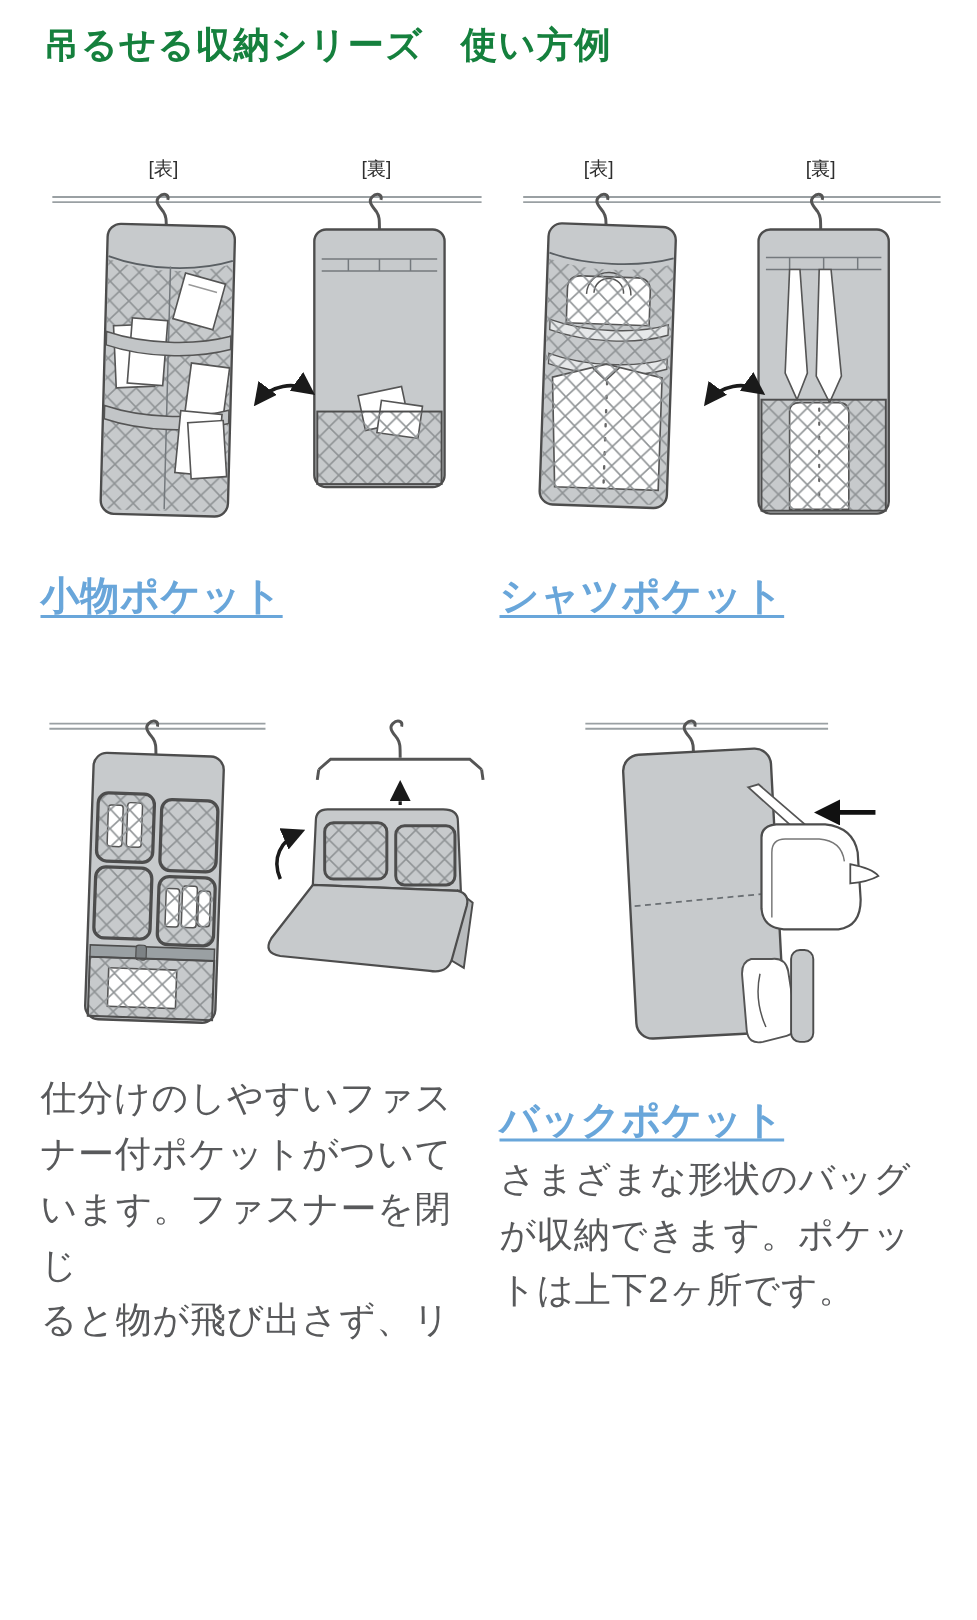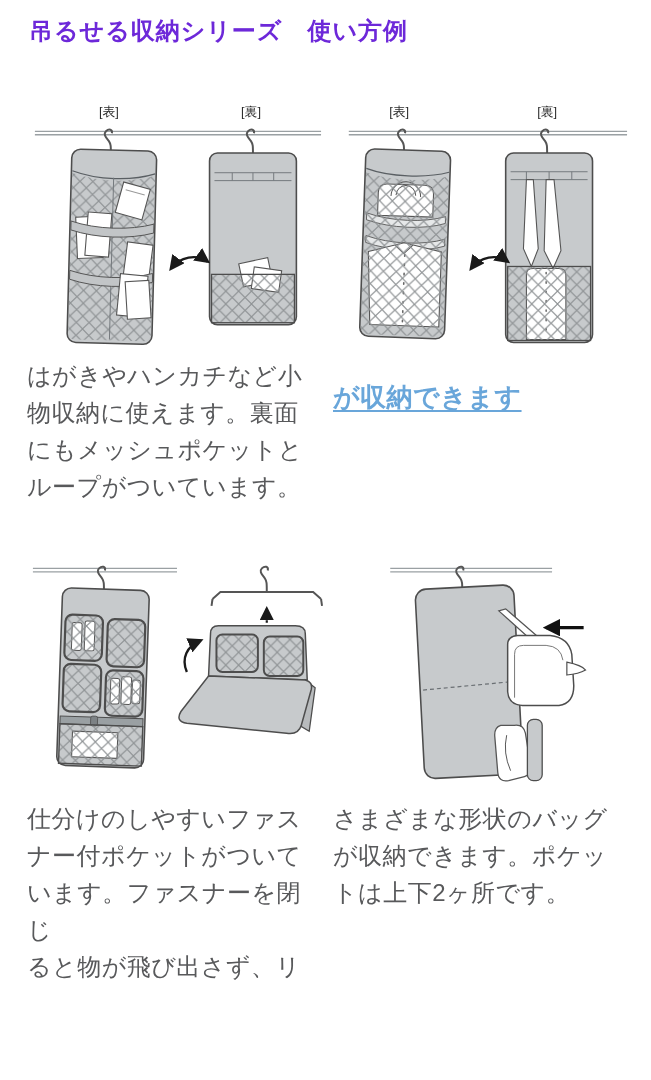--- a/index.html
+++ b/index.html
@@ -2,21 +2,21 @@
 <html lang="ja"><head>
 <meta charset="utf-8">
 <style>
   html,body{margin:0;padding:0;}
   body{
     width:651px;height:1080px;overflow:hidden;background:#ffffff;
     font-family:"Liberation Sans","DejaVu Sans",sans-serif;
   }
   .page{box-sizing:border-box;width:651px;padding:12px 20px 0 27px;}
   .page-title{
-    font-size:24px;font-weight:bold;color:#6d28d9;margin:2px 0 0 2px;
+    font-size:24px;font-weight:bold;color:#15803d;margin:2px 0 0 2px;
     letter-spacing:1px;line-height:34px;
   }
   .grid{
     display:grid;grid-template-columns:298px 298px;column-gap:8px;row-gap:43px;
     margin-top:49px;
   }
   section{min-width:0;}
   .illus{width:298px;}
   .illus svg{display:block;}
   .sec-heading{
@@ -91,24 +91,21 @@
                 <rect x="218" y="164" width="30" height="24" fill="#fff" stroke="#555" stroke-width="1.1"></rect>
               </g>
             <g transform="rotate(8 240 188)">
                 <rect x="228" y="172" width="28" height="22" fill="#fff" stroke="#555" stroke-width="1.1"></rect>
               </g>
             <rect x="187" y="178" width="84" height="49" fill="url(#meshA)" stroke="#4d4d4d" stroke-width="1.3"></rect>
           </g>
           <path d="M146 172 C155 160 172 157 183 165" fill="none" stroke="#1a1a1a" stroke-width="2.4" marker-start="url(#ahA)" marker-end="url(#ahA)"></path>
         </svg>
       </div>
-      <p class="sec-body">はがきやハンカチなど小
-物収納に使えます。裏面
-にもメッシュポケットと
-ループがついています。</p>
+      <a class="sec-heading">小物ポケット</a>
     </section>
 
     <section class="row1">
       <div class="illus">
         <svg width="298" height="260" viewBox="0 0 302 260" xmlns="http://www.w3.org/2000/svg">
           <defs>
             <pattern id="meshB" width="13" height="13" patternUnits="userSpaceOnUse">
               <path d="M6.5 0 L13 6.5 L6.5 13 L0 6.5 Z" fill="none" stroke="#8e9294" stroke-width="1.1"></path>
             </pattern>
             <marker id="ahB" viewBox="0 0 10 10" refX="8" refY="5" markerWidth="6.5" markerHeight="6.5" orient="auto-start-reverse">
@@ -151,21 +148,21 @@
               <path d="M196 82 L203 82 L208 152 L201 170 L193 152 Z"></path>
               <path d="M216 82 L224 82 L231 154 L223 172 L214 154 Z"></path>
             </g>
             <path d="M196 178 Q196 172 203 172 L229 172 Q236 172 236 179 L236 244 L196 244 Z" fill="#fff" stroke="#555" stroke-width="1.1"></path>
             <line x1="216" y1="176" x2="216" y2="242" stroke="#666" stroke-width="1.5" stroke-dasharray="1.5 8" stroke-linecap="round"></line>
             <rect x="177" y="170" width="84" height="75" fill="url(#meshB)" stroke="#4d4d4d" stroke-width="1.3"></rect>
           </g>
           <path d="M140 172 C149 160 166 157 177 165" fill="none" stroke="#1a1a1a" stroke-width="2.4" marker-start="url(#ahB)" marker-end="url(#ahB)"></path>
         </svg>
       </div>
-      <a class="sec-heading">が収納できます</a>
+      <a class="sec-heading">シャツポケット</a>
     </section>
 
     <section>
       <div class="illus">
         <svg width="298" height="252" viewBox="0 0 302 252" xmlns="http://www.w3.org/2000/svg">
           <defs>
             <pattern id="meshC" width="13" height="13" patternUnits="userSpaceOnUse">
               <path d="M6.5 0 L13 6.5 L6.5 13 L0 6.5 Z" fill="none" stroke="#8e9294" stroke-width="1.1"></path>
             </pattern>
             <marker id="ahC" viewBox="0 0 10 10" refX="8" refY="5" markerWidth="6.5" markerHeight="6.5" orient="auto-start-reverse">
@@ -248,19 +245,20 @@
             </g>
             <g>
               <path d="M170 178 Q163 180 164 190 L167 226 Q168 236 178 234 L194 230 Q202 228 200 218 L195 186 Q193 177 184 178 Z" fill="#fff" stroke="#555" stroke-width="1.3"></path>
               <path d="M176 188 Q172 206 180 224" fill="none" stroke="#555" stroke-width="1"></path>
               <rect x="197" y="172" width="15" height="62" rx="6" fill="#c7cacc" stroke="#4d4d4d" stroke-width="1.3"></rect>
             </g>
           </g>
           <path d="M254 79 L216 79" fill="none" stroke="#111" stroke-width="3.2" marker-end="url(#ahD)"></path>
         </svg>
       </div>
+      <a class="sec-heading">バックポケット</a>
       <p class="sec-body">さまざまな形状のバッグ
 が収納できます。ポケッ
 トは上下2ヶ所です。</p>
     </section>
 
   </div>
 </div>
 
 </body></html>

